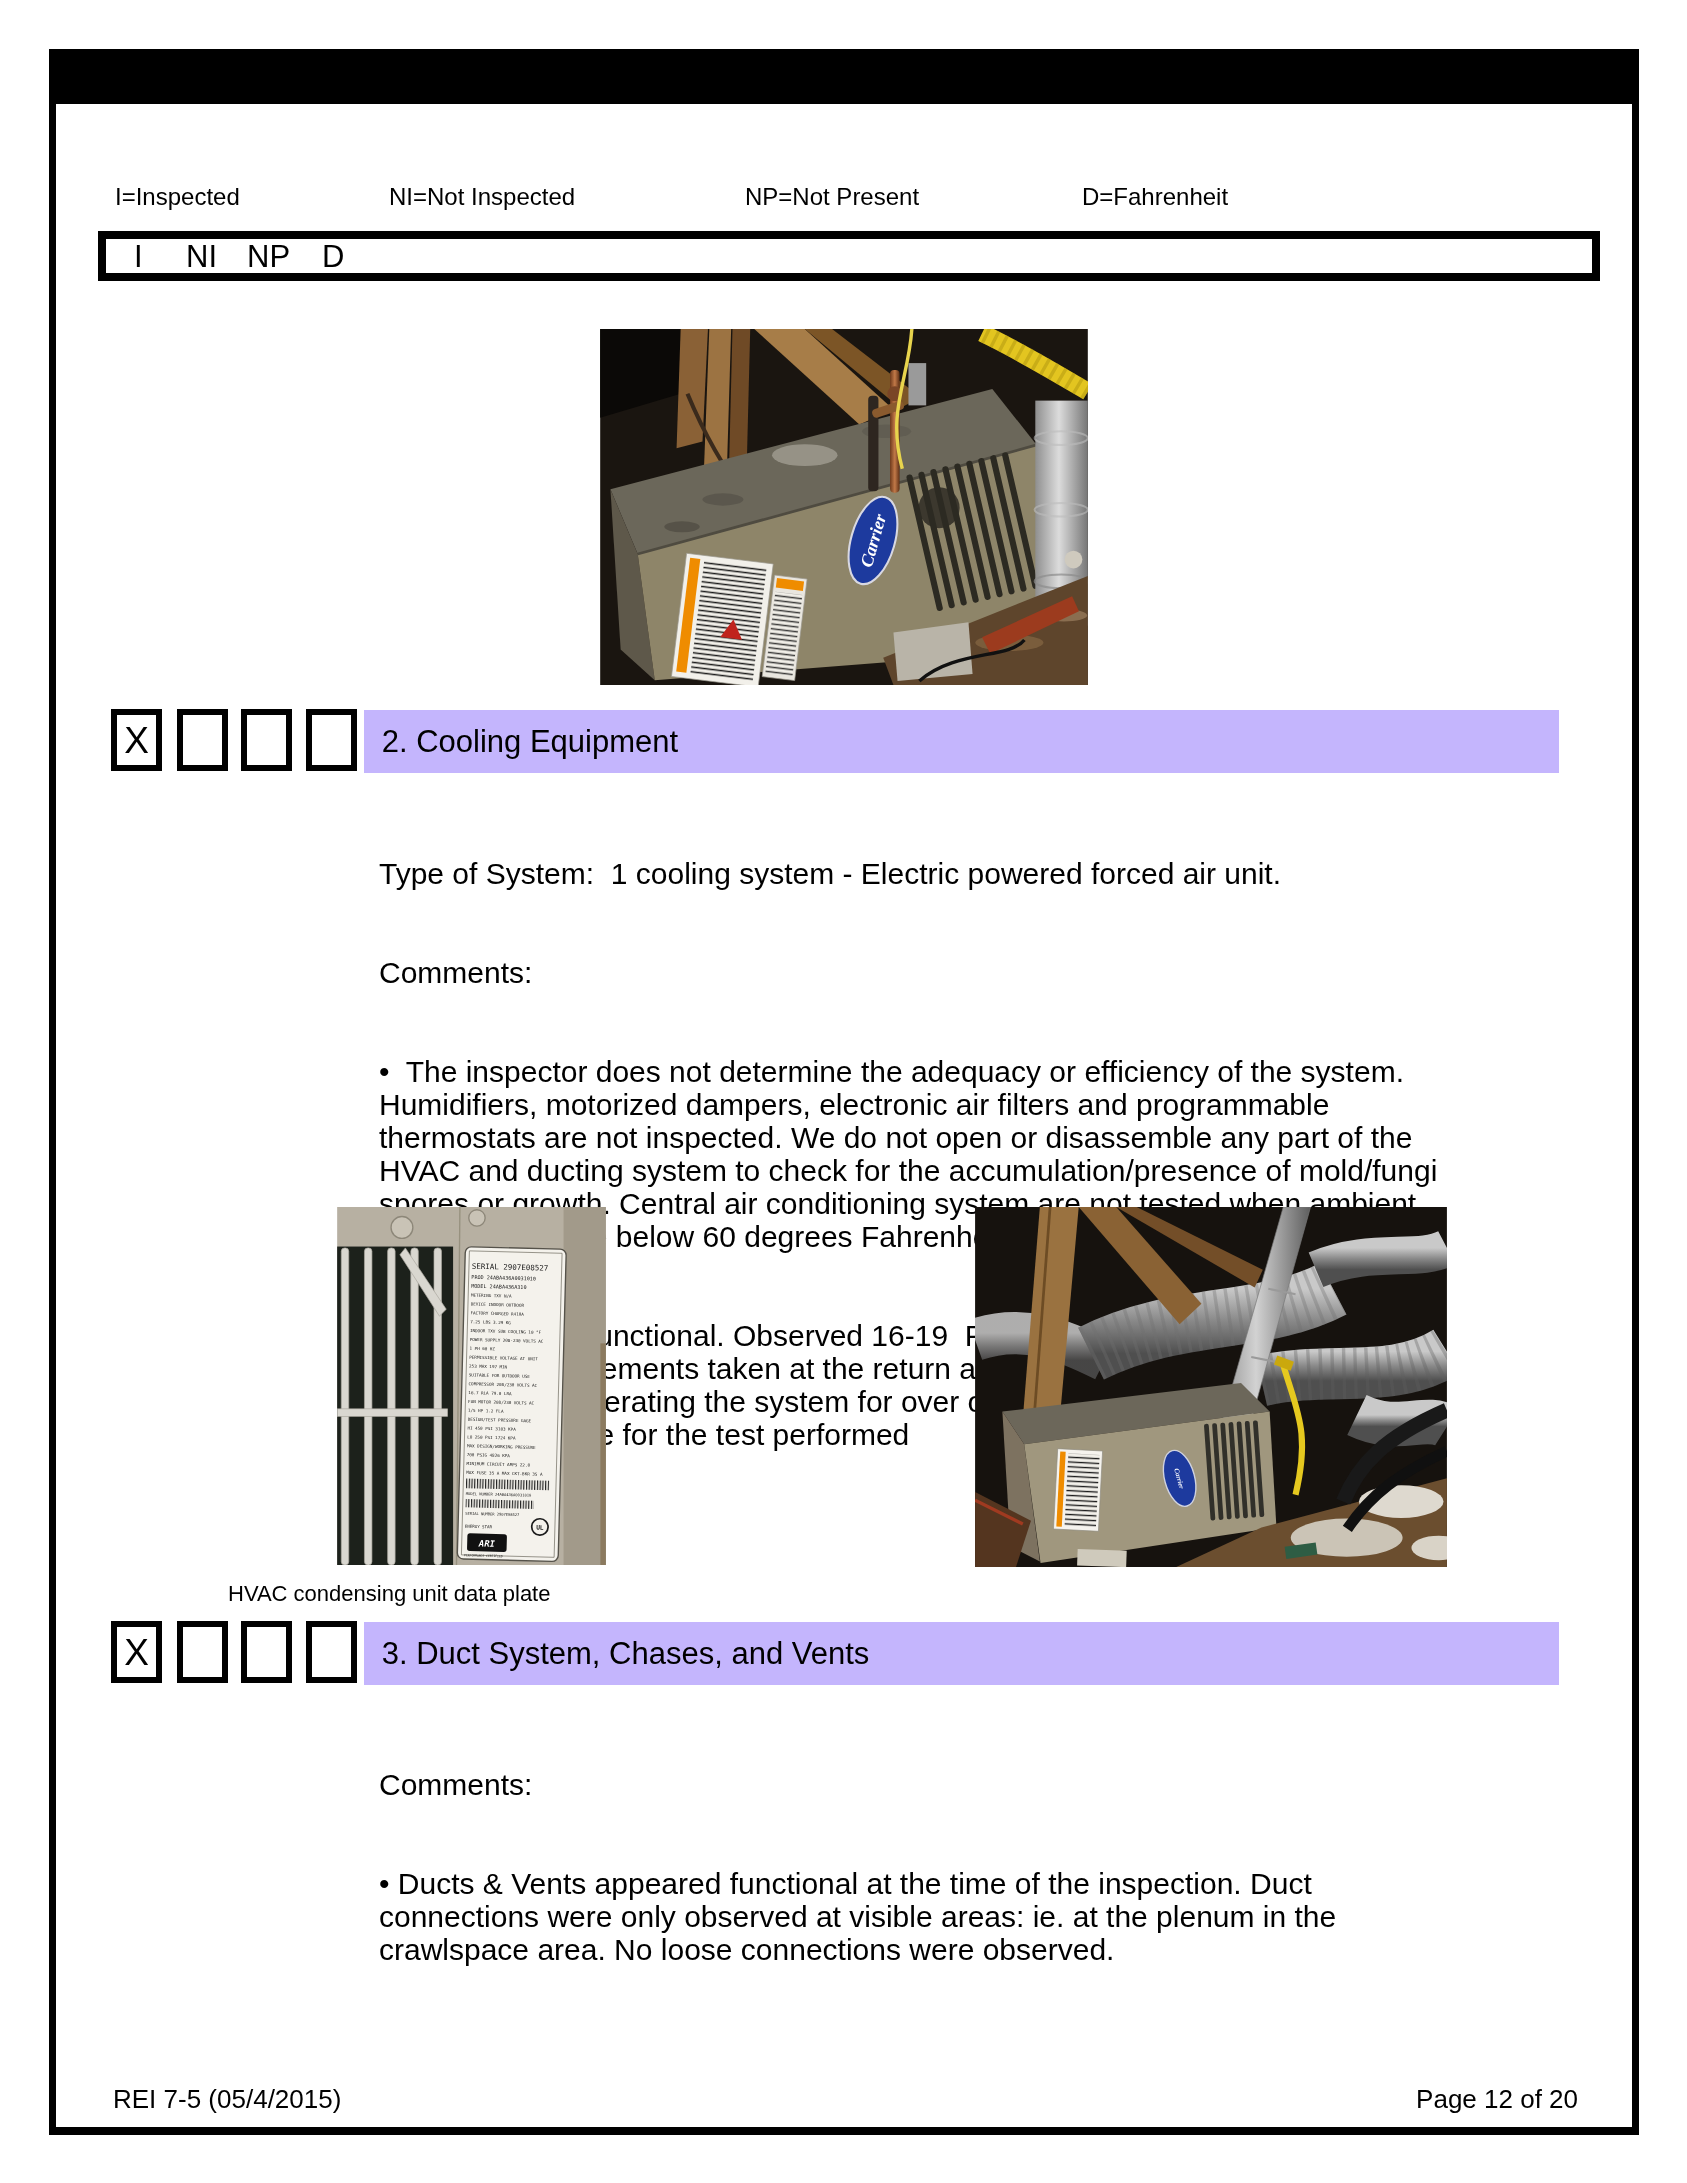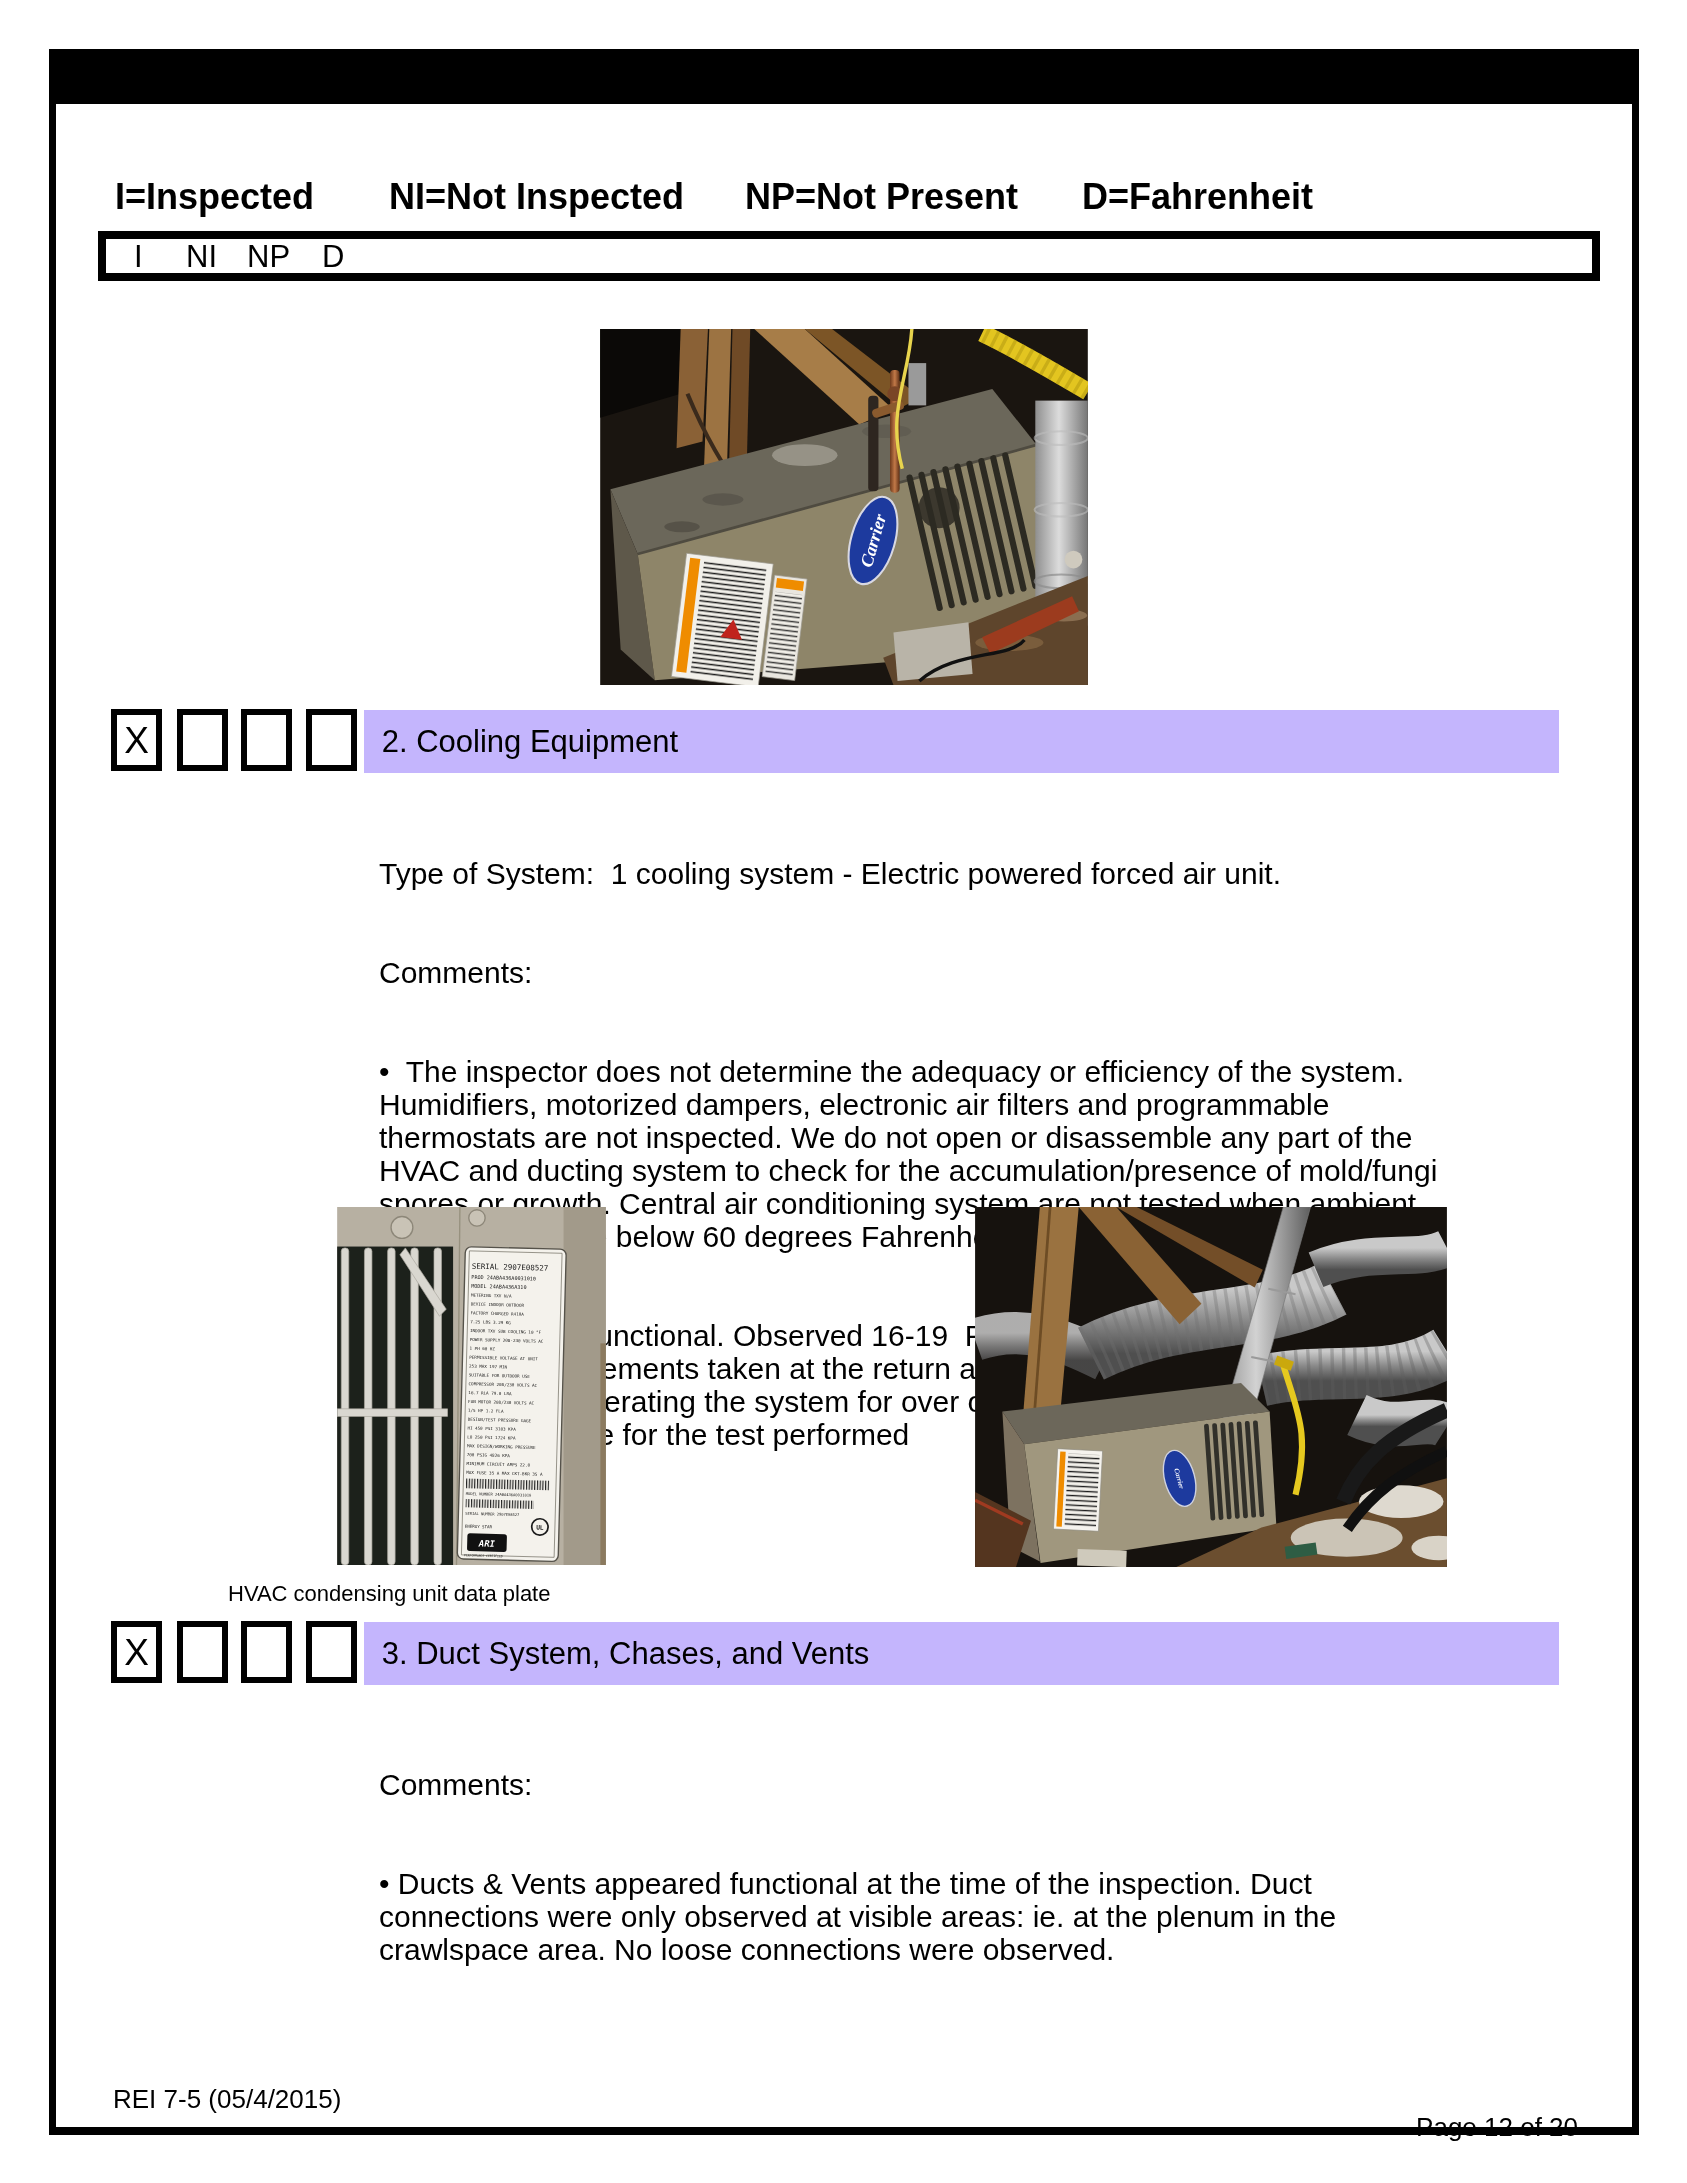--- a/index.html
+++ b/index.html
@@ -5,36 +5,36 @@
   html,body{margin:0;padding:0;background:#ffffff;}
   .page{position:relative;width:1687px;height:2183px;background:#ffffff;
         font-family:"Liberation Sans",sans-serif;color:#000;overflow:hidden;}
   .abs{position:absolute;}
   
   .topbar{left:49px;top:49px;width:1590px;height:55px;background:#000;}
   .border-left{left:49px;top:49px;width:6.8px;height:2086px;background:#000;}
   .border-right{left:1632px;top:49px;width:6.8px;height:2086px;background:#000;}
   .border-bottom{left:49px;top:2127px;width:1590px;height:7.5px;background:#000;}
   
-  .legend-item{top:181px;font-size:36px;line-height:31px;white-space:pre;font-weight:bold;}
+  .legend-item{top:181px;font-size:24px;line-height:31px;white-space:pre;}
   .legend-box{left:98px;top:231px;width:1486px;height:34px;border:8.2px solid #000;background:#fff;}
   .matrix-letter{top:241px;font-size:31px;line-height:31px;}
   
   .checkbox{width:39px;height:50px;border:6.1px solid #000;background:#fff;
             display:flex;align-items:center;justify-content:center;}
   .cb-x{font-size:37px;line-height:37px;}
   .section-bar{left:364px;width:1195px;height:63px;background:#c4b5fd;
                display:flex;align-items:center;box-sizing:border-box;padding-left:17.7px;
                font-size:31px;}
   
   .textcol{left:379px;width:1119px;font-size:30px;line-height:33px;white-space:pre-wrap;}
   .caption{left:228px;top:1581px;font-size:22px;}
   .footer{top:2084px;font-size:26px;}
   .footer-left{left:113px;}
-  .footer-right{right:109px;margin-top:28px;}
+  .footer-right{right:109px;}
   figure.photo{position:absolute;margin:0;padding:0;}
   figure.photo svg{display:block;}
   svg text{font-family:"DejaVu Sans Mono",monospace;}
   .brandtext{font-family:"Liberation Serif",serif;font-style:italic;font-weight:bold;}
 </style>
 </head>
 <body>
 
 <div class="page">
 

